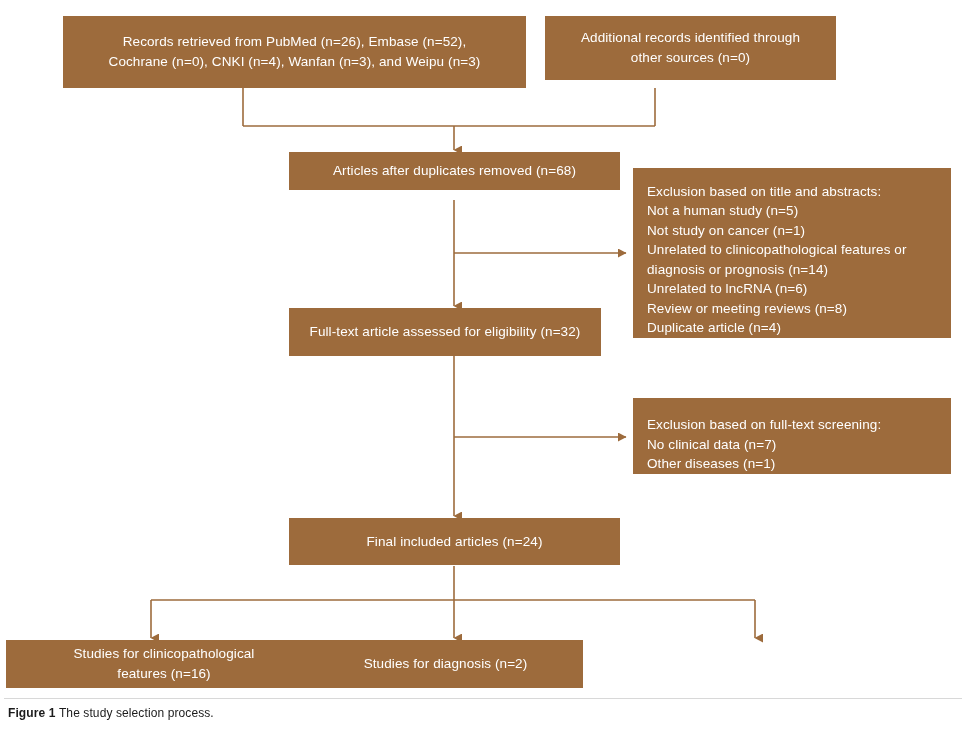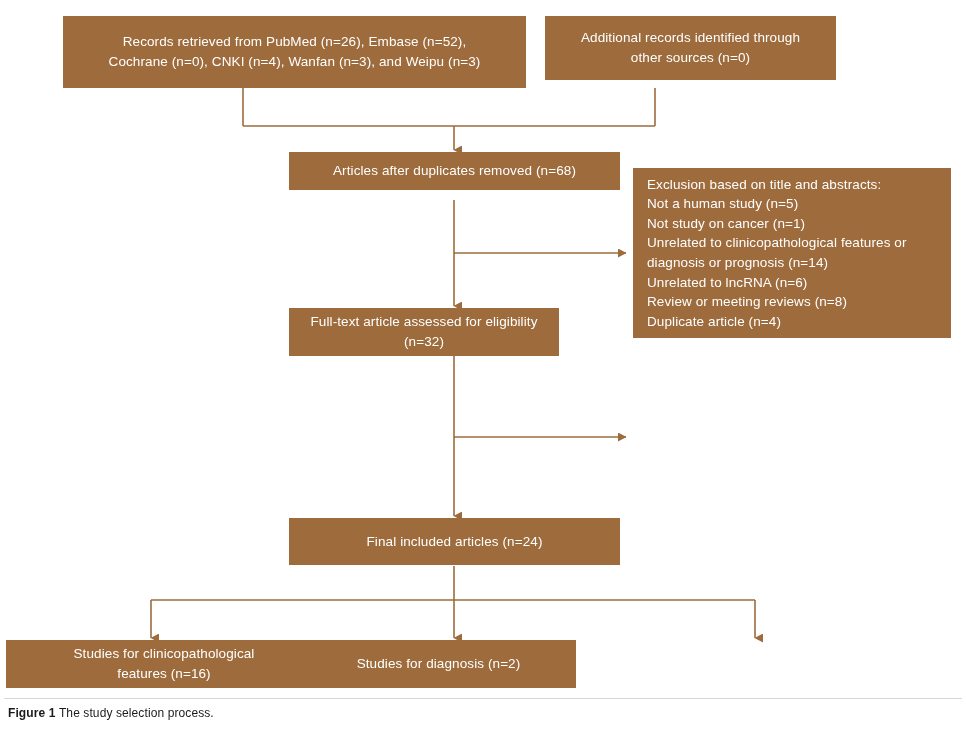--- a/index.html
+++ b/index.html
@@ -38,43 +38,44 @@
     line-height: 1.45;
     letter-spacing: 0.1px;
   }
   .node.center {
     justify-content: center;
     text-align: center;
   }
   .node.left {
     justify-content: flex-start;
     text-align: left;
+    align-items: flex-end;
   }
   .node .node-text {
     display: block;
     width: 100%;
     white-space: pre-line;
   }
   .node.left .node-text {
     padding-left: 14px;
   }
   .node.center .node-text {
     padding: 0 10px;
   }
 
   
   #node-records        { left: 63px;  top: 16px;  width: 463px; height: 72px; }
   #node-additional     { left: 545px; top: 16px;  width: 291px; height: 64px; }
   #node-duplicates     { left: 289px; top: 152px; width: 331px; height: 38px; }
   #node-exclusion-1    { left: 633px; top: 168px; width: 318px; height: 170px; }
-  #node-fulltext       { left: 289px; top: 308px; width: 270px; height: 48px; }
+  #node-fulltext       { left: 289px; top: 308px; width: 312px; height: 48px; }
   #node-exclusion-2    { left: 633px; top: 398px; width: 318px; height: 76px; }
   #node-final          { left: 289px; top: 518px; width: 331px; height: 47px; }
   #node-clinicopath    { left: 6px;   top: 640px; width: 316px; height: 48px; }
-  #node-diagnosis      { left: 301px; top: 640px; width: 275px; height: 48px; text-align: center; }
+  #node-diagnosis      { left: 308px; top: 640px; width: 275px; height: 48px; text-align: center; }
   #node-prognosis      { left: 620px; top: 640px; width: 270px; height: 48px; }
 
   #figure-caption {
     position: absolute;
     left: 8px;
     top: 706px;
     font-size: 12px;
     color: #1b1b1b;
     letter-spacing: 0.1px;
   }
@@ -147,20 +148,25 @@
 diagnosis or prognosis (n=14)
 Unrelated to lncRNA (n=6)
 Review or meeting reviews (n=8)
 Duplicate article (n=4)</span>
   </div>
 
   <div class="node center" id="node-fulltext">
     <span class="node-text">Full-text article assessed for eligibility (n=32)</span>
   </div>
 
+  <div class="node left" id="node-exclusion-2">
+    <span class="node-text">Exclusion based on full-text screening:
+No clinical data (n=7)
+Other diseases (n=1)</span>
+  </div>
 
   <div class="node center" id="node-final">
     <span class="node-text">Final included articles (n=24)</span>
   </div>
 
   <div class="node center" id="node-clinicopath">
     <span class="node-text">Studies for clinicopathological
 features (n=16)</span>
   </div>
 

